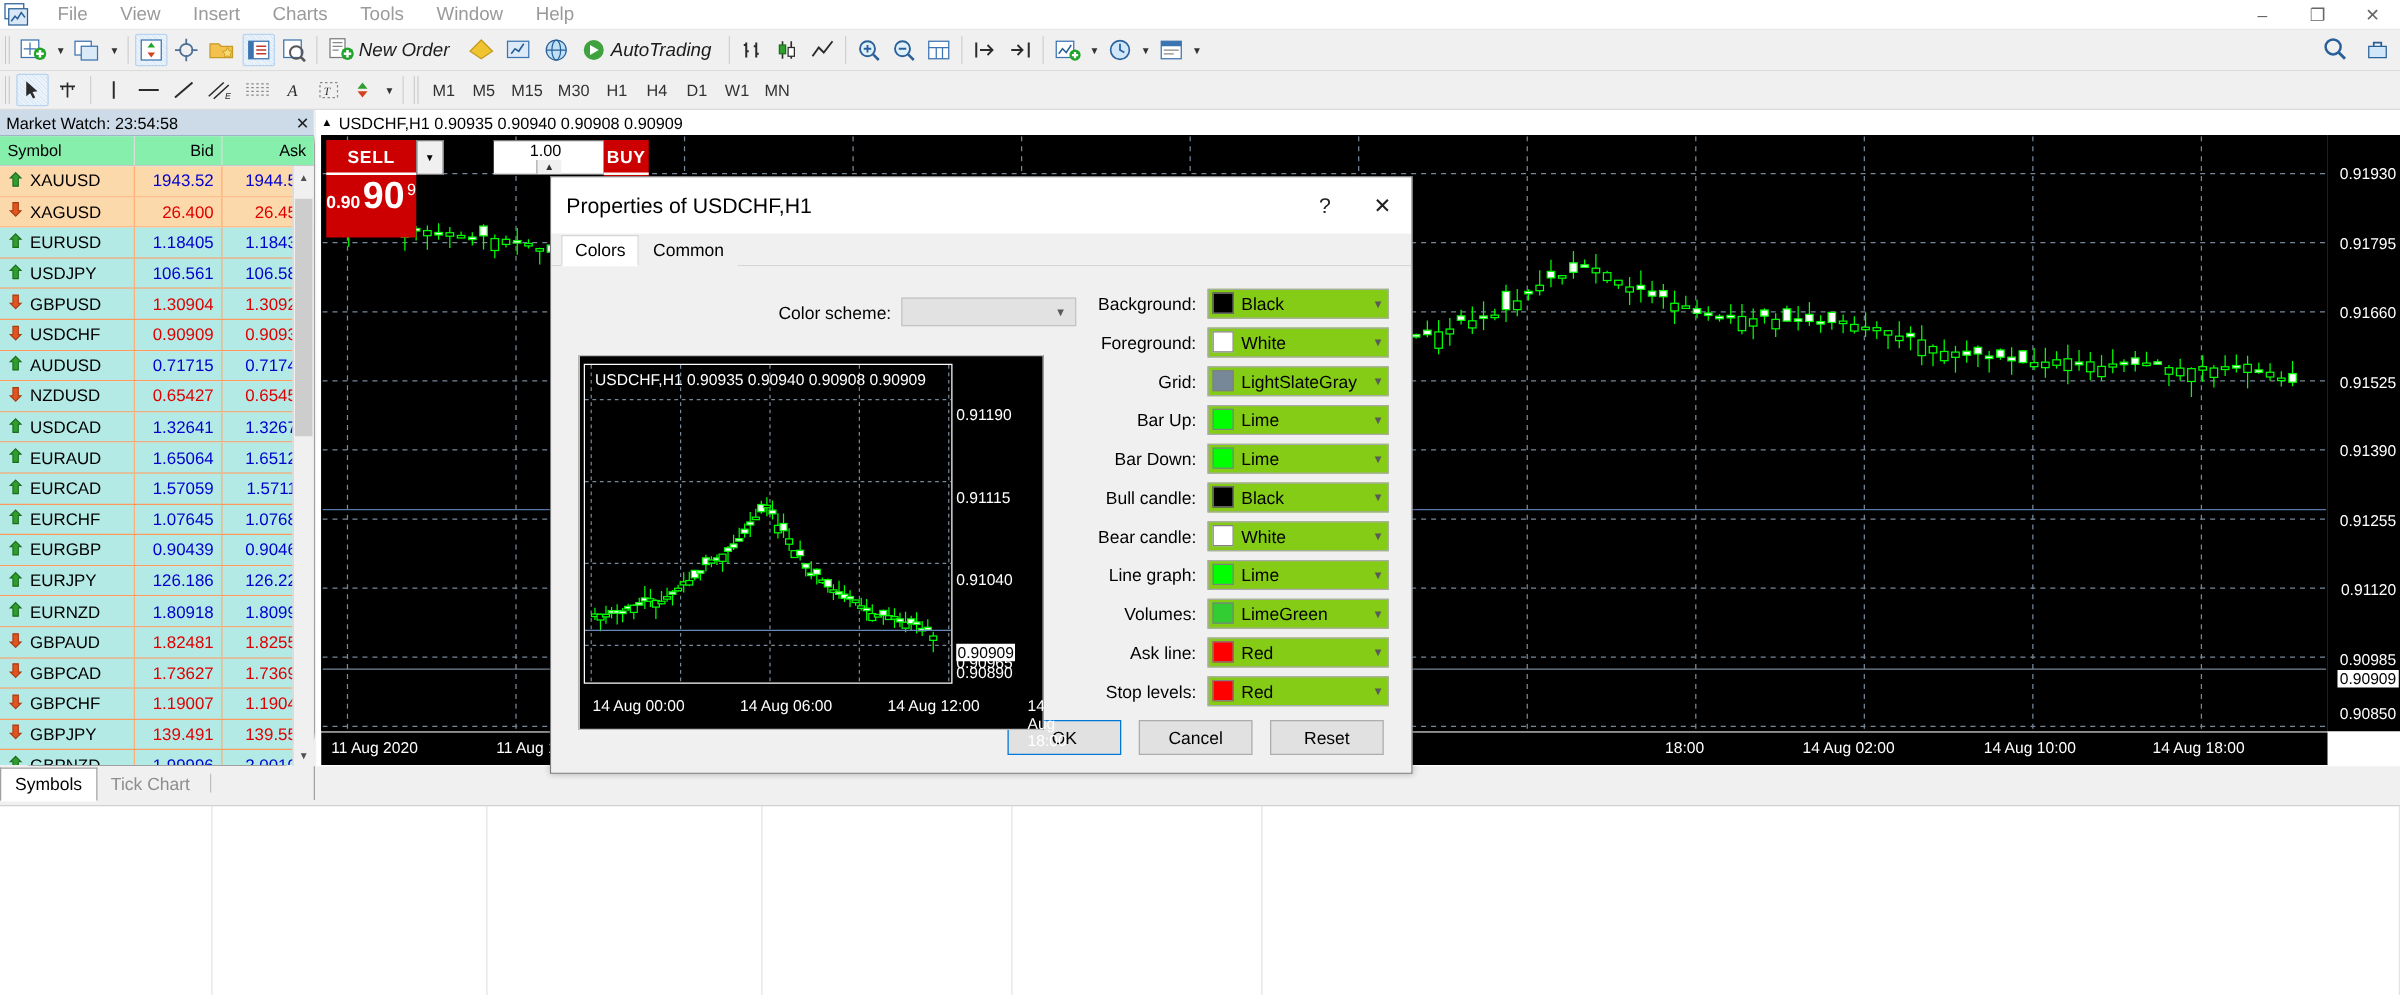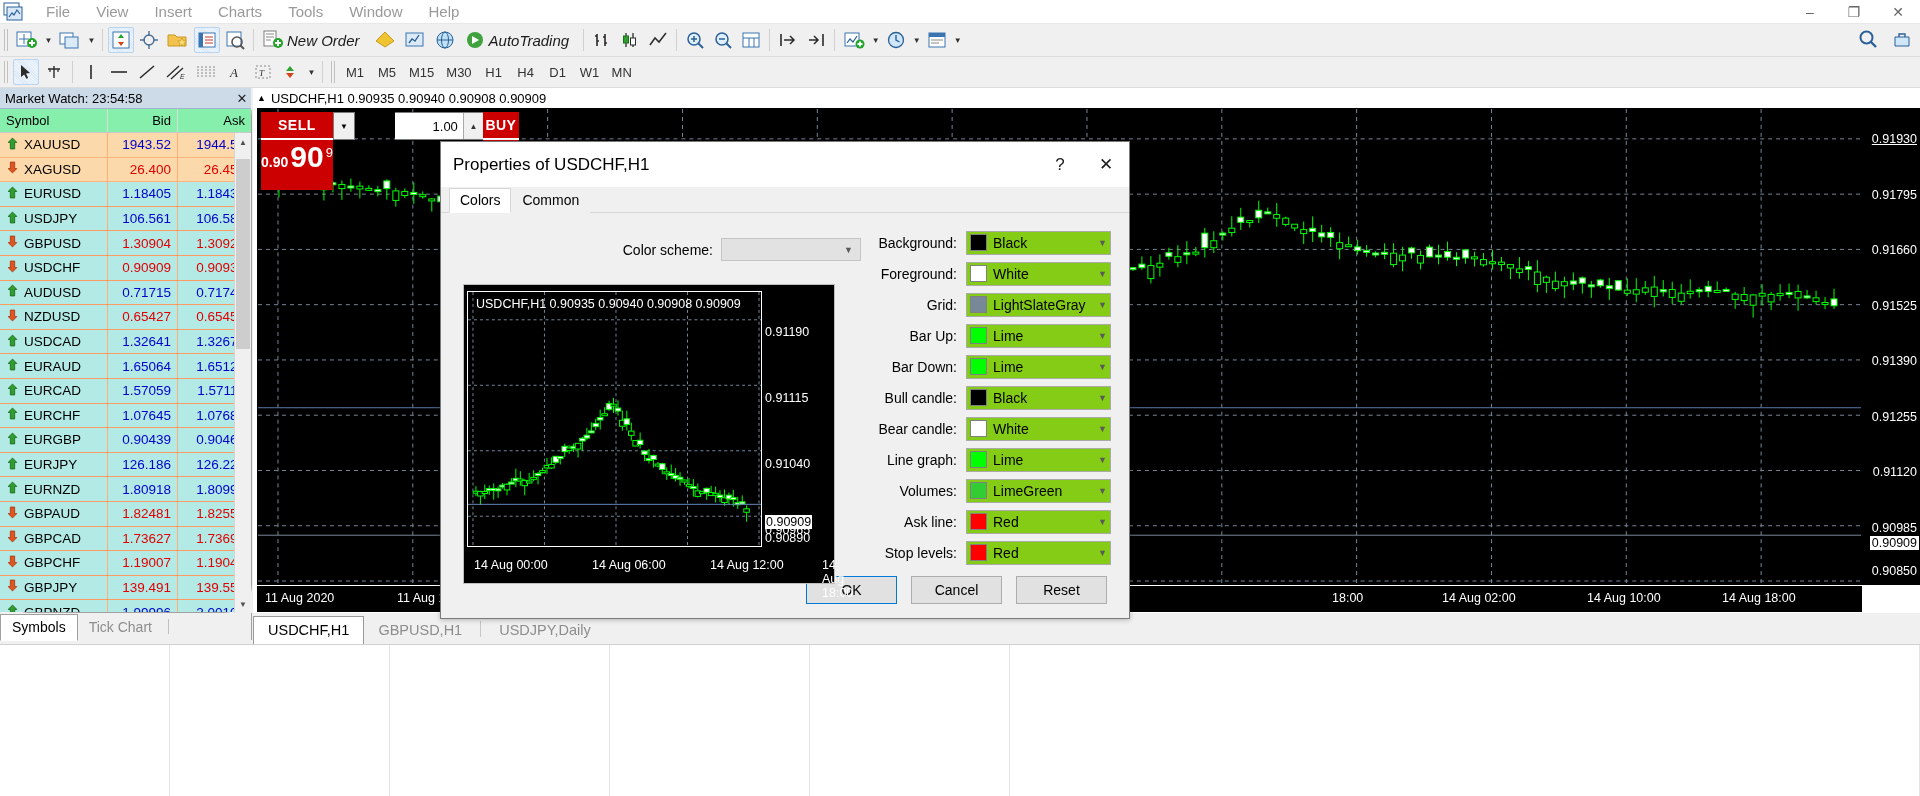--- a/index.html
+++ b/index.html
@@ -153,21 +153,21 @@
     justify-content:center; font-size:14px; font-weight:bold; letter-spacing:.5px;
     border-bottom:2px solid #fff;
   }
   .oc-price {
     flex:1; background:#cc0000; color:#fff; display:flex; align-items:baseline;
     justify-content:center; gap:2px;
   }
   .oc-mid { width:62px; display:flex; flex-direction:column; }
   .oc-vol {
     height:28px; background:#fff; display:flex; align-items:center;
-    border:1px solid #7a7a7a; border-left:none; border-right:none;
+    border:1px solid #7a7a7a; border-left:none; border-right:none;flex-direction:column;
   }
   .oc-vol .v { flex:1; text-align:right; padding-right:5px; font-size:13px; color:#000; }
   .oc-spin { width:20px; height:26px; background:#f0f0f0; border-left:1px solid #aaa;
       display:flex; flex-direction:column; align-items:center; justify-content:center;
       font-size:8px; color:#333; }
   .oc-drop { width:22px; height:28px; background:#f0f0f0; border:1px solid #7a7a7a;
       display:flex; align-items:center; justify-content:center; font-size:8px; }
 
   
   .dialog {
@@ -1103,21 +1103,21 @@
           <rect x="1557.0" y="189.6" width="6" height="3.8" fill="#000000" stroke="#00ff00" stroke-width="1"></rect>
           <line x1="1569.0" y1="188.8" x2="1569.0" y2="201.0" stroke="#00ff00" stroke-width="1"></line>
           <rect x="1566.0" y="194.3" width="6" height="2.0" fill="#000000" stroke="#00ff00" stroke-width="1"></rect>
           <line x1="1578.0" y1="180.5" x2="1578.0" y2="200.8" stroke="#00ff00" stroke-width="1"></line>
           <rect x="1575.0" y="190.7" width="6" height="6.9" fill="#ffffff" stroke="#00ff00" stroke-width="1"></rect>
           <line x1="0" y1="428" x2="1605" y2="428" stroke="#778899" stroke-width="1"></line>
           <line x1="0" y1="300" x2="1605" y2="300" stroke="#5577aa" stroke-width="1"></line>
         </svg>
     </div>
     <div class="price-axis" id="price-axis">
-        <div style="top: 24px; text-decoration: underline;">0.91930</div>
+        <div style="top: 24px;">0.91930</div>
         <div style="top: 79.5px;">0.91795</div>
         <div style="top: 135px;">0.91660</div>
         <div style="top: 190.5px;">0.91525</div>
         <div style="top: 246px;">0.91390</div>
         <div style="top: 301.5px;">0.91255</div>
         <div style="top: 357px;">0.91120</div>
         <div style="top: 412.5px;">0.90985</div>
         <div style="top: 456px;">0.90850</div>
         <div class="cur" style="top: 428px;">0.90909</div>
       </div>
@@ -1426,26 +1426,20 @@
         </div>
       </div>
     </div>
     <div class="dlg-foot">
       <div class="dbtn primary">OK</div>
       <div class="dbtn">Cancel</div>
       <div class="dbtn">Reset</div>
     </div>
   </div>
 
-  <div class="term">
-    <div class="t-tab active">USDCHF,H1</div>
-    <div class="t-tab">GBPUSD,H1</div>
-    <div class="t-sep"></div>
-    <div class="t-tab">USDJPY,Daily</div>
-  </div>
 
   <div class="bottom-strip">
     <div class="bs-grid">
       <div style="width:170px"></div>
       <div style="width:220px"></div>
       <div style="width:220px"></div>
       <div style="width:200px"></div>
       <div style="width:200px"></div>
       <div style="flex:1"></div>
     </div>

